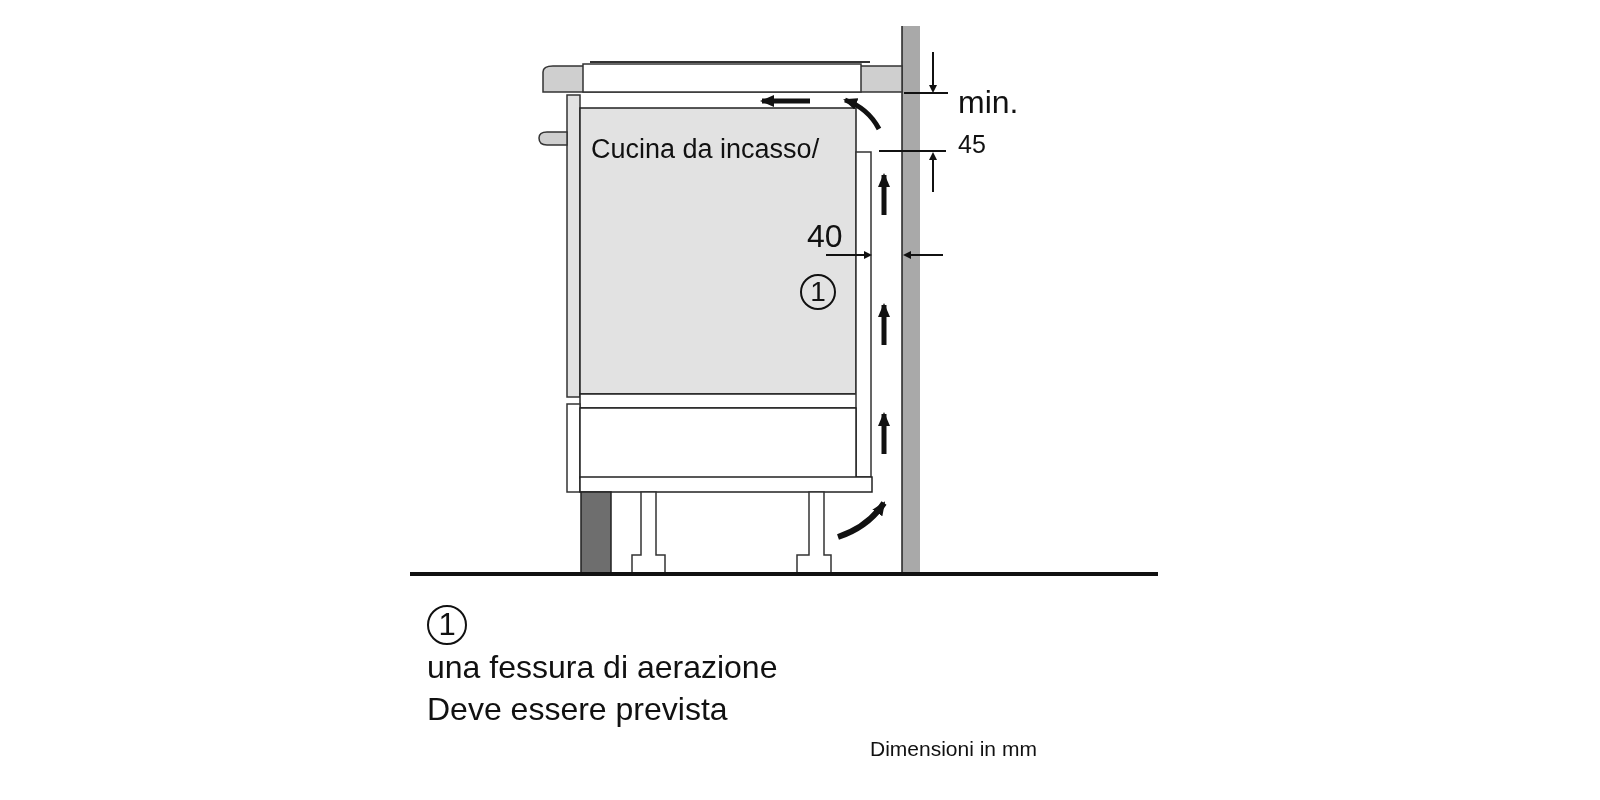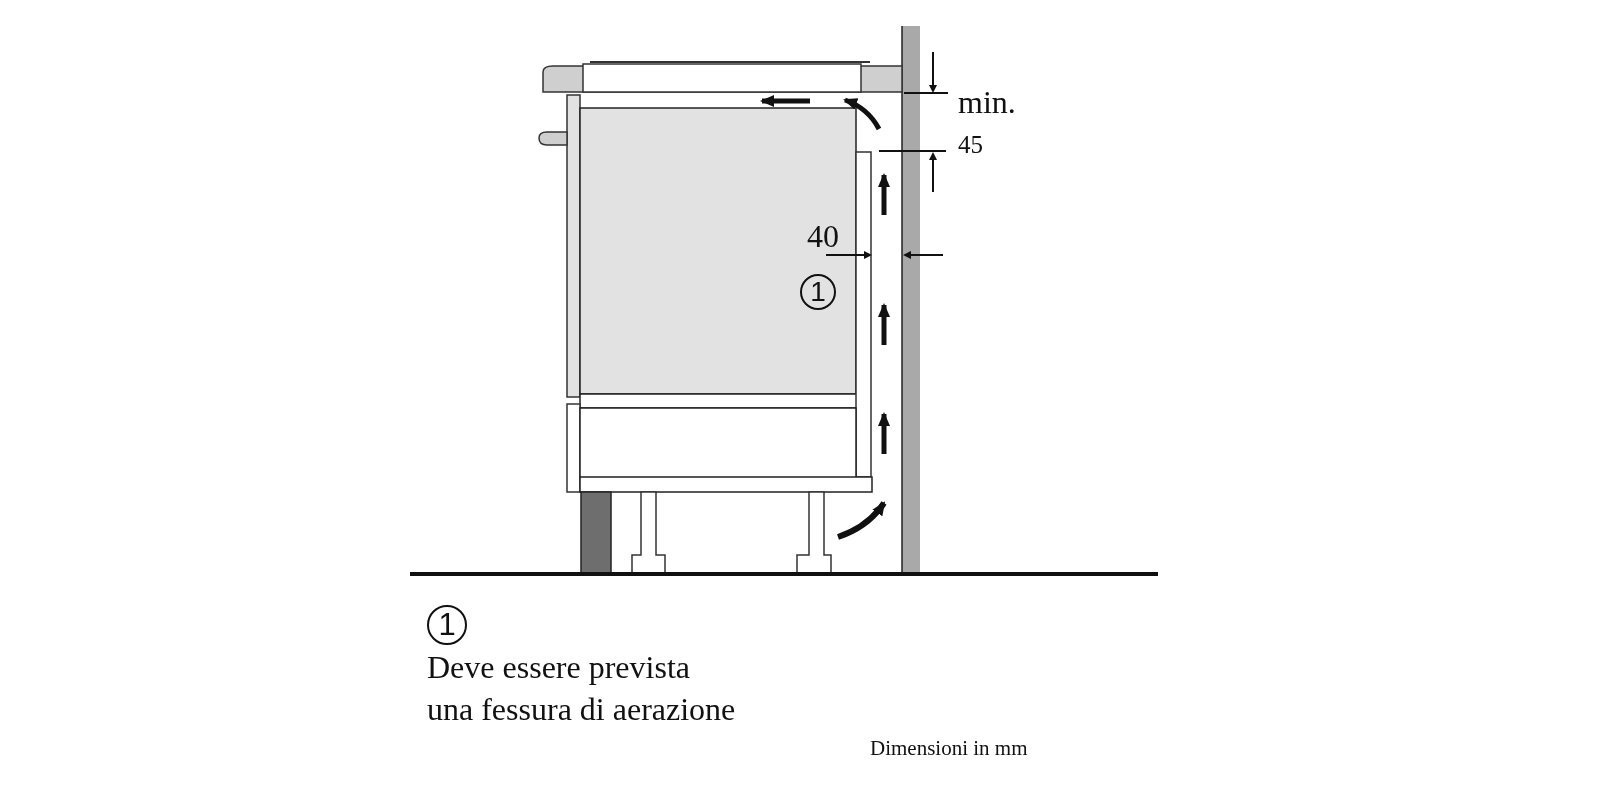--- a/index.html
+++ b/index.html
@@ -1,19 +1,19 @@
 <!DOCTYPE html>
 <html><head>
   <meta charset="utf-8">
   <style>
     html, body { margin: 0; padding: 0; background: #ffffff; }
     body { width: 1600px; height: 800px; position: relative; overflow: hidden;
            font-family: "Liberation Sans", sans-serif; color: #111; }
     svg.diagram { position: absolute; left: 0; top: 0; }
-    .lbl { position: absolute; font-family: Liberation Serif, serif; color: #111; white-space: nowrap; line-height: 1; }
+    .lbl { position: absolute; font-family: Liberation Sans, sans-serif; color: #111; white-space: nowrap; line-height: 1; }
     .appliance-label { left: 591px; top: 130px; font-size: 27px; line-height: 38px; white-space: normal; width: 270px; }
     .dim-min { left: 958px; top: 86px; font-size: 32px; }
     .dim-45 { left: 958px; top: 132px; font-size: 25px; }
     .dim-20 { left: 807px; top: 220px; font-size: 32px; }
     .callout-marker { position: absolute; width: 36px; height: 36px; border: 2px solid #111; border-radius: 50%;
                       box-sizing: border-box; display: flex; align-items: center; justify-content: center;
                       font-size: 28px; font-family: "Liberation Sans", sans-serif; }
     .marker-in { left: 800px; top: 274px; }
     .marker-legend { left: 427px; top: 605px; width: 40px; height: 40px; font-size: 31px; }
     .legend-text { left: 427px; top: 646px; font-size: 32px; line-height: 42px; white-space: normal; width: 500px; }
@@ -88,27 +88,28 @@
     <line x1="933" y1="192" x2="933" y2="154" marker-end="url(#ah)"></line>
   </g>
 
   <g stroke="#111" stroke-width="2">
     <line x1="826" y1="255" x2="870" y2="255" marker-end="url(#ah)"></line>
     <line x1="943" y1="255" x2="905" y2="255" marker-end="url(#ah)"></line>
   </g>
 </svg>
 
 <div class="lbl appliance-label">
+  <div>Cucina da incasso/</div>
 </div>
 
 <div class="lbl dim-min">min.</div>
 <div class="lbl dim-45">45</div>
 <div class="lbl dim-20">40</div>
 
 <div class="callout-marker marker-in">1</div>
 <div class="callout-marker marker-legend">1</div>
 
 <div class="lbl legend-text">
+  <div>una fessura di aerazione</div>
   <div>Deve essere prevista</div>
-  <div>una fessura di aerazione</div>
 </div>
 
 <div class="lbl units">Dimensioni in mm</div>
 
 </body></html>

